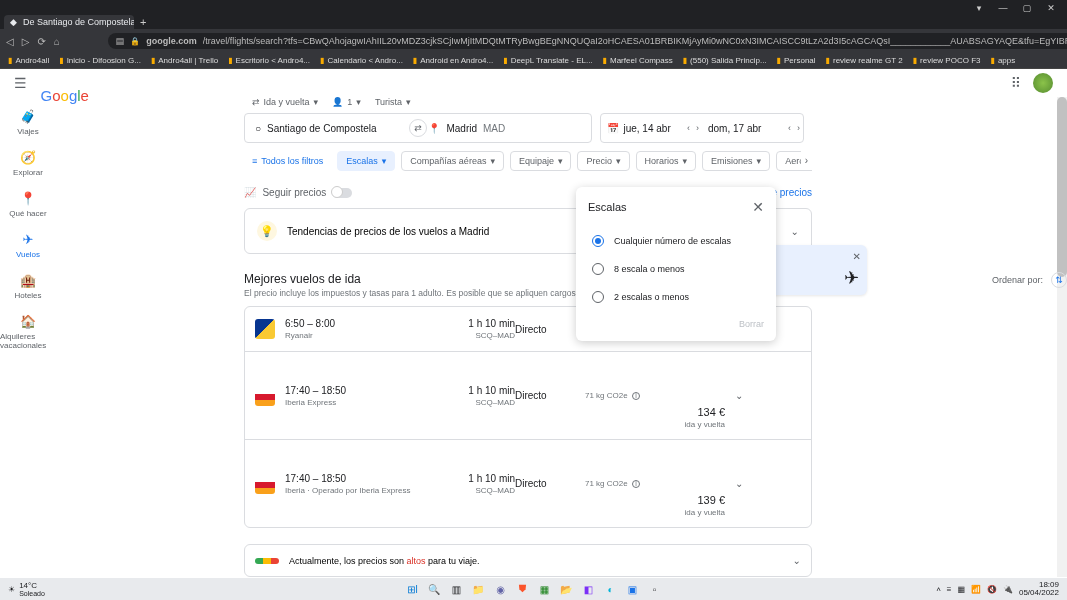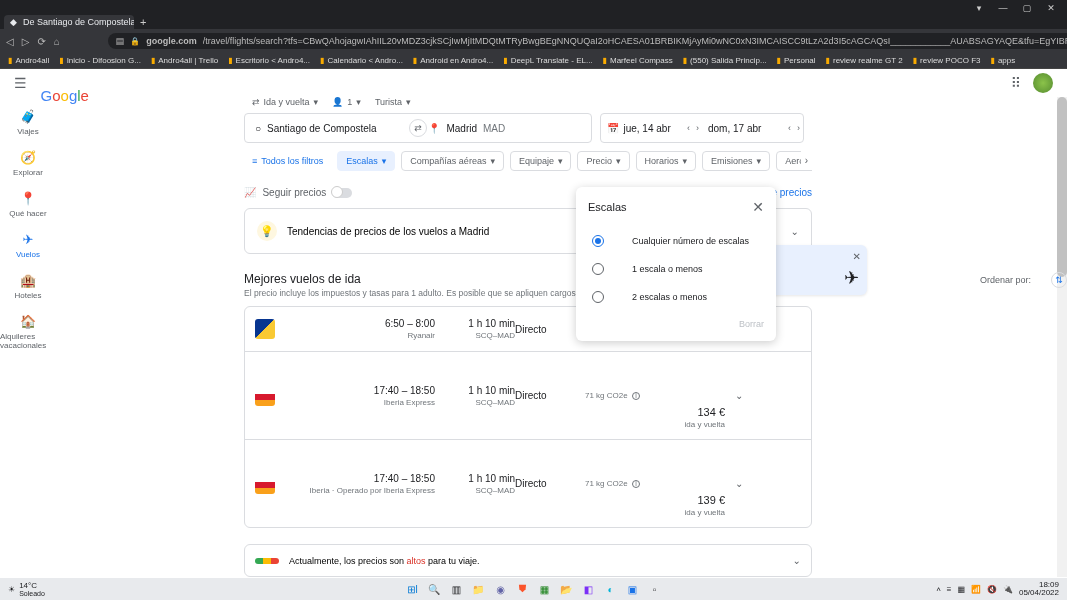--- a/index.html
+++ b/index.html
@@ -50,21 +50,21 @@
 
 .filters { display:flex; gap:6px; width:568px; overflow:hidden; position:relative; }
 .filter { border:1px solid #dadce0; border-radius:4px; padding:4px 8px; font-size:9px; color:#5f6368; display:flex; align-items:center; gap:4px; white-space:nowrap; }
 .filter.primary { color:#1a73e8; border:none; }
 .filter.active { background:#e8f0fe; color:#1a73e8; border-color:#e8f0fe; }
 
 
 .popup { position:absolute; top:90px; left:520px; width:200px; background:#fff; border-radius:6px; box-shadow:0 2px 10px rgba(0,0,0,0.2); z-index:10; padding:12px; }
 .popup-title { font-size:11px; color:#202124; margin-bottom:12px; display:flex; justify-content:space-between; align-items:center; }
 .popup-close { font-size:14px; color:#5f6368; cursor:pointer; }
-.radio-opt { display:flex; align-items:center; gap:28px; padding:8px 4px; font-size:9px; color:#202124; }
+.radio-opt { display:flex; align-items:center; gap:10px; padding:8px 4px; font-size:9px; color:#202124; }
 .radio { width:12px; height:12px; border:1.5px solid #5f6368; border-radius:50%; display:flex; align-items:center; justify-content:center; }
 .radio.checked { border-color:#1a73e8; }
 .radio.checked::after { content:""; width:6px; height:6px; background:#1a73e8; border-radius:50%; }
 .popup-clear { text-align:right; font-size:9px; color:#bdc1c6; margin-top:8px; }
 
 .trackrow { display:flex; align-items:center; justify-content:space-between; width:568px; margin-top:16px; font-size:10px; }
 .track-left { display:flex; align-items:center; gap:6px; color:#5f6368; }
 .track-right { display:flex; gap:10px; }
 .track-btn { color:#1a73e8; display:flex; align-items:center; gap:4px; }
 
@@ -72,33 +72,33 @@
 .tip-close { position:absolute; right:6px; top:6px; font-size:10px; color:#5f6368; }
 .tip-link { color:#1a73e8; margin-top:4px; display:block; }
 
 .trend-card { width:568px; border:1px solid #dadce0; border-radius:6px; padding:12px; margin-top:10px; display:flex; align-items:center; gap:10px; font-size:10px; }
 .trend-icon { width:20px; height:20px; border-radius:50%; background:#fef7e0; color:#f9ab00; display:flex; align-items:center; justify-content:center; font-size:11px; }
 .expand { margin-left:auto; color:#5f6368; font-size:10px; }
 
 .section-title { font-size:12px; font-weight:500; color:#202124; margin-top:18px; }
 .section-sub { font-size:8.5px; color:#70757a; margin-top:2px; }
 .section-sub a { color:#1a73e8; text-decoration:none; }
-.sortby { float:right; font-size:9px; color:#5f6368; display:flex; align-items:center; gap:20px; margin-top:-14px;justify-content:center; }
+.sortby { float:right; font-size:9px; color:#5f6368; display:flex; align-items:center; gap:8px; margin-top:-14px;justify-content:center; }
 .sortby .sorticon { width:16px; height:16px; border:1px solid #dadce0; border-radius:50%; display:flex; align-items:center; justify-content:center; color:#1a73e8; font-size:9px; }
 
 .flights { width:568px; border:1px solid #dadce0; border-radius:6px; margin-top:8px; }
 .flight { display:flex; align-items:center; padding:10px; border-bottom:1px solid #dadce0; font-size:9px; }
 .flight:last-child { border-bottom:none; }
 .airline-logo { width:20px; height:20px; border-radius:3px; margin-right:10px; }
 .logo-ryan { background:linear-gradient(135deg,#073590 50%,#f9c933 50%); }
 .logo-iberia { background:linear-gradient(180deg,#fff 40%,#d7192d 40%,#d7192d 70%,#f9a01b 70%); }
 .fcol { display:flex; flex-direction:column; gap:2px; }
 .fcol .main-t { color:#202124; font-size:10px; }
 .fcol .sub-t { color:#70757a; font-size:8px; }
-.f-time { width:150px;align-items:flex-end; }
+.f-time { width:150px; }
 .f-dur { width:80px;align-items:flex-end; }
 .f-stops { width:70px; }
 .f-co2 { width:80px; }
 .f-price { width:60px; text-align:right; }
 .f-price .price { color:#188038; font-size:11px; font-weight:500; }
 .f-price .price.normal { color:#202124;margin-top:44px; }
 .info-i { font-size:7px; border:1px solid #70757a; border-radius:50%; width:8px; height:8px; display:inline-flex; align-items:center; justify-content:center; margin-left:2px; }
 
 .insight { width:568px; border:1px solid #dadce0; border-radius:6px; padding:10px; margin-top:16px; display:flex; align-items:center; gap:10px; font-size:9px; }
 .insight-bar { width:24px; height:6px; background:linear-gradient(90deg,#34a853 33%,#fbbc04 33%,#fbbc04 66%,#ea4335 66%); border-radius:3px; }
@@ -353,21 +353,21 @@
           <span>Escalas</span>
           <span class="popup-close">✕</span>
         </div>
         <div id="popup-opts">
             <div class="radio-opt">
               <span class="radio checked"></span>
               <span>Cualquier número de escalas</span>
             </div>
             <div class="radio-opt">
               <span class="radio"></span>
-              <span>1 escala o menos</span>
+              <span>8 escala o menos</span>
             </div>
             <div class="radio-opt">
               <span class="radio"></span>
               <span>2 escalas o menos</span>
             </div>
           </div>
         <div class="popup-clear">Borrar</div>
       </div>
 
     </div>

